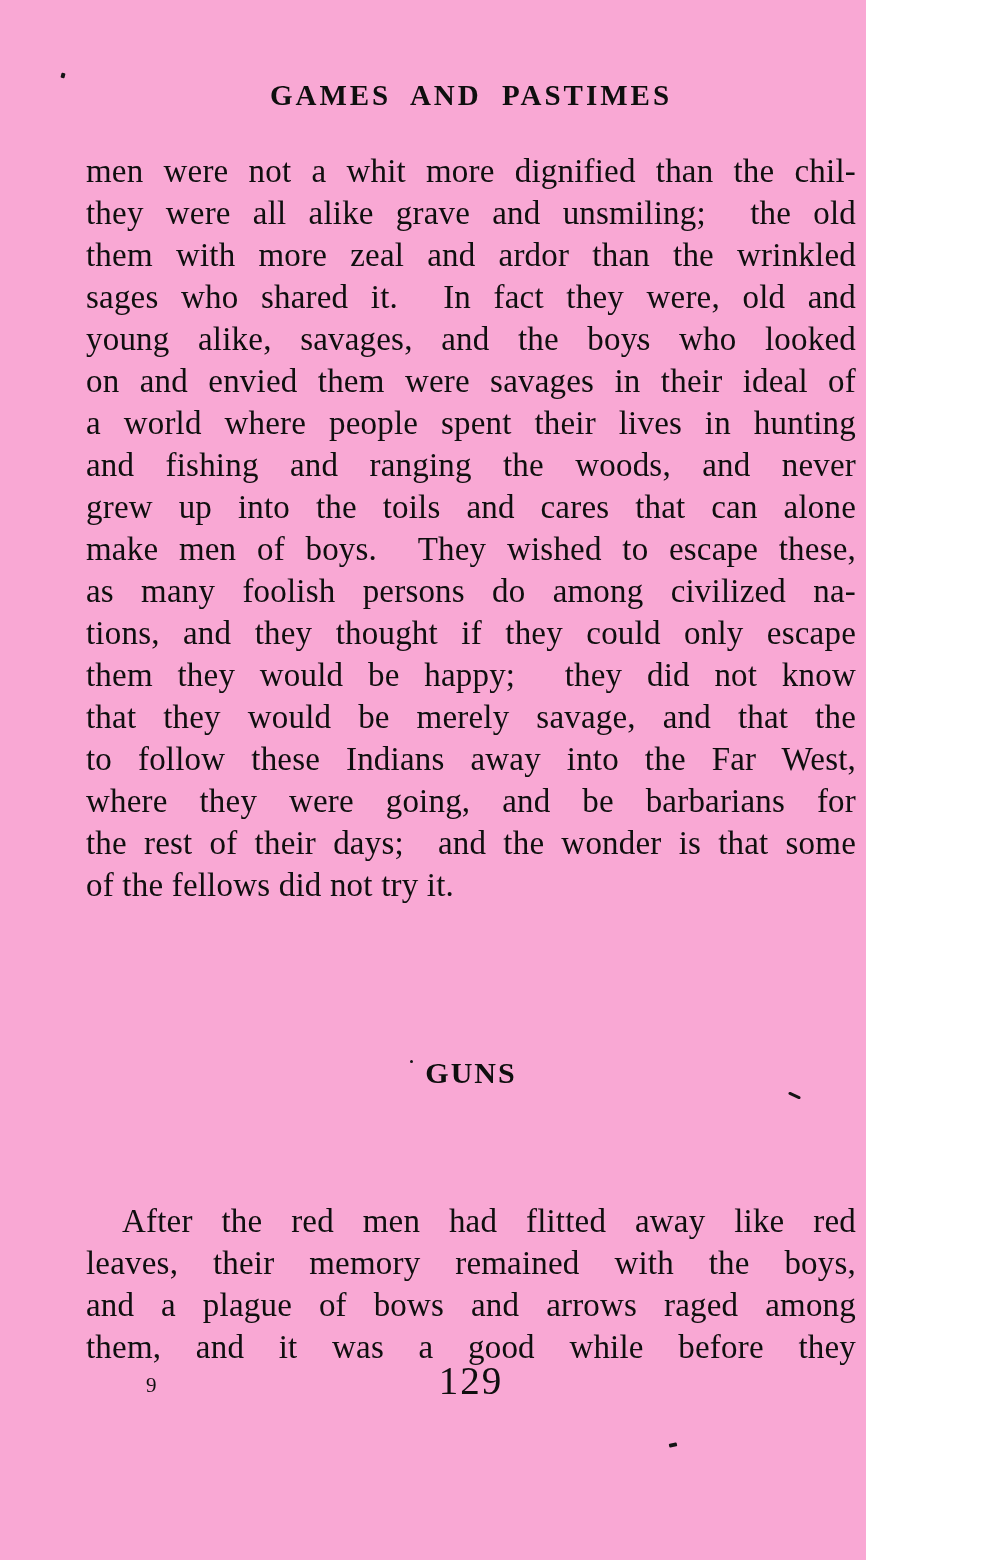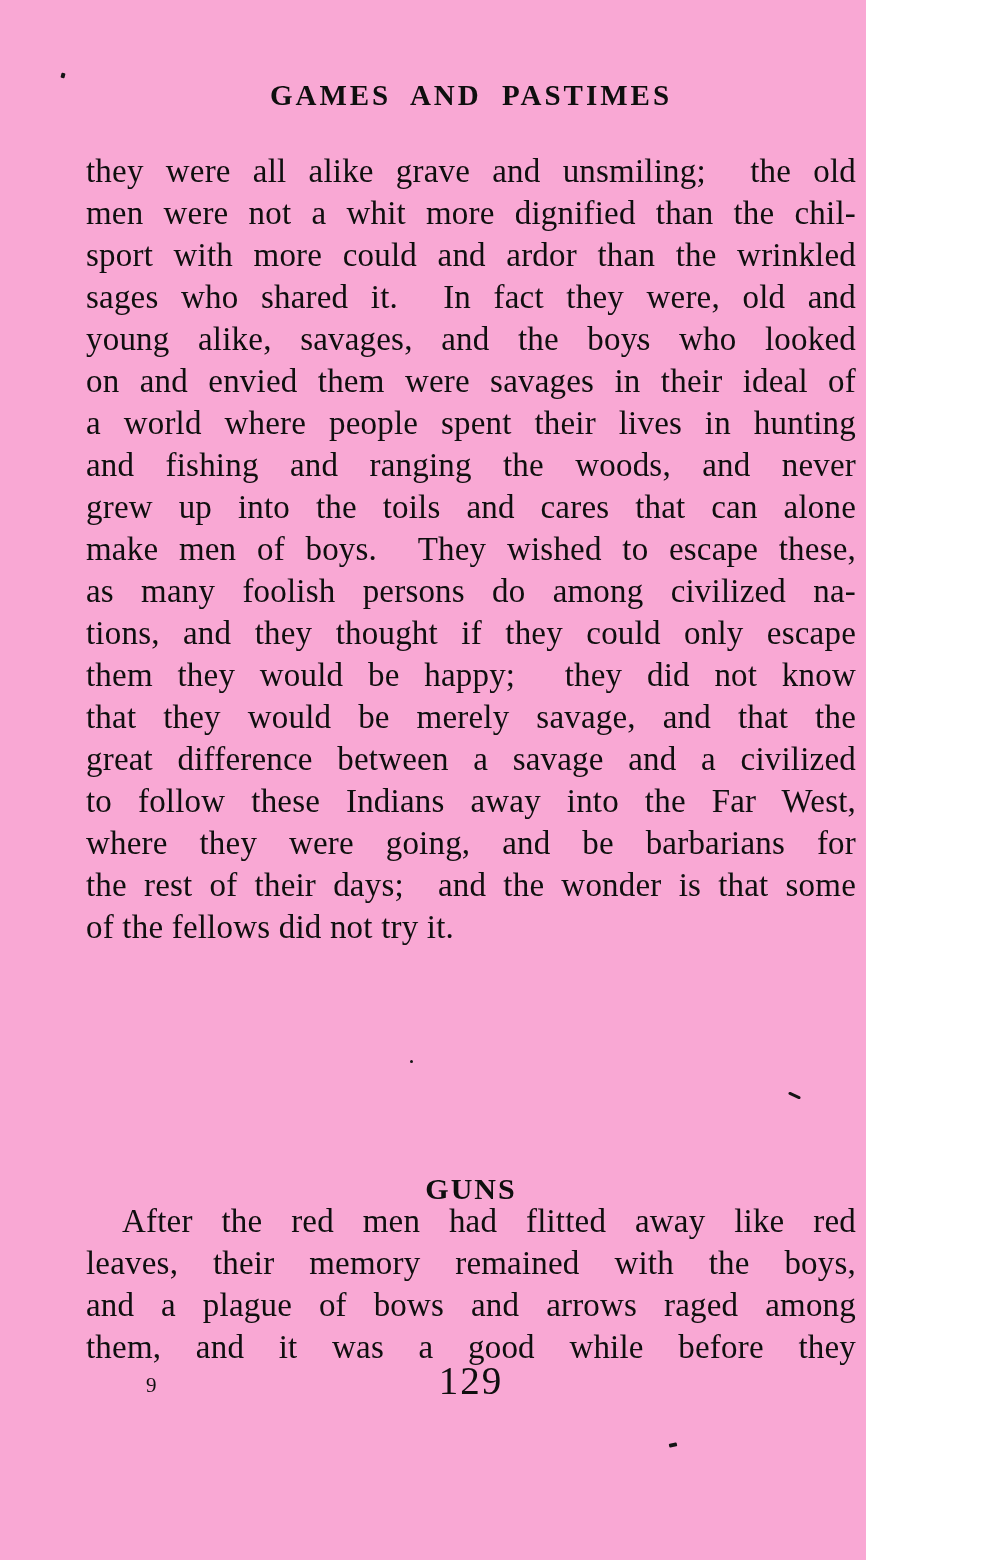--- a/index.html
+++ b/index.html
@@ -47,21 +47,21 @@
   }
   .line.flush-left {
     text-align: left;
     text-align-last: left;
   }
   .line.indent {
     text-indent: 36px;
   }
   .section-heading {
     position: absolute;
-    top: 1168px;
+    top: 1052px;
     left: 86px;
     width: 770px;
     margin: 0;
     text-align: center;
     font-size: 30px;
     font-weight: 600;
     letter-spacing: 2px;
     line-height: 42px;
   }
   .footer-row {
@@ -103,35 +103,34 @@
   .speck-h { left: 669px; top: 1443px; width: 8px; height: 4px; transform: rotate(-12deg); }
 </style>
 </head>
 <body>
 
 <div class="page">
 
   <div class="running-head">GAMES AND PASTIMES</div>
 
   <div class="text-col para-1">
+    <div class="line">men were not a whit more dignified than the chil-</div>
     <div class="line">they were all alike grave and unsmiling;  the old</div>
-    <div class="line">men were not a whit more dignified than the chil-</div>
-    <div class="line">sport with more could and ardor than the wrinkled</div>
+    <div class="line">them with more zeal and ardor than the wrinkled</div>
     <div class="line">sages who shared it.  In fact they were, old and</div>
     <div class="line">young alike, savages, and the boys who looked</div>
     <div class="line">on and envied them were savages in their ideal of</div>
     <div class="line">a world where people spent their lives in hunting</div>
     <div class="line">and fishing and ranging the woods, and never</div>
     <div class="line">grew up into the toils and cares that can alone</div>
     <div class="line">make men of boys.  They wished to escape these,</div>
     <div class="line">as many foolish persons do among civilized na-</div>
     <div class="line">tions, and they thought if they could only escape</div>
     <div class="line">them they would be happy;  they did not know</div>
     <div class="line">that they would be merely savage, and that the</div>
-    <div class="line">great difference between a savage and a civilized</div>
     <div class="line">to follow these Indians away into the Far West,</div>
     <div class="line">where they were going, and be barbarians for</div>
     <div class="line">the rest of their days;  and the wonder is that some</div>
     <div class="line flush-left">of the fellows did not try it.</div>
   </div>
 
   <h2 class="section-heading">GUNS</h2>
 
   <div class="text-col para-2">
     <div class="line indent">After the red men had flitted away like red</div>

